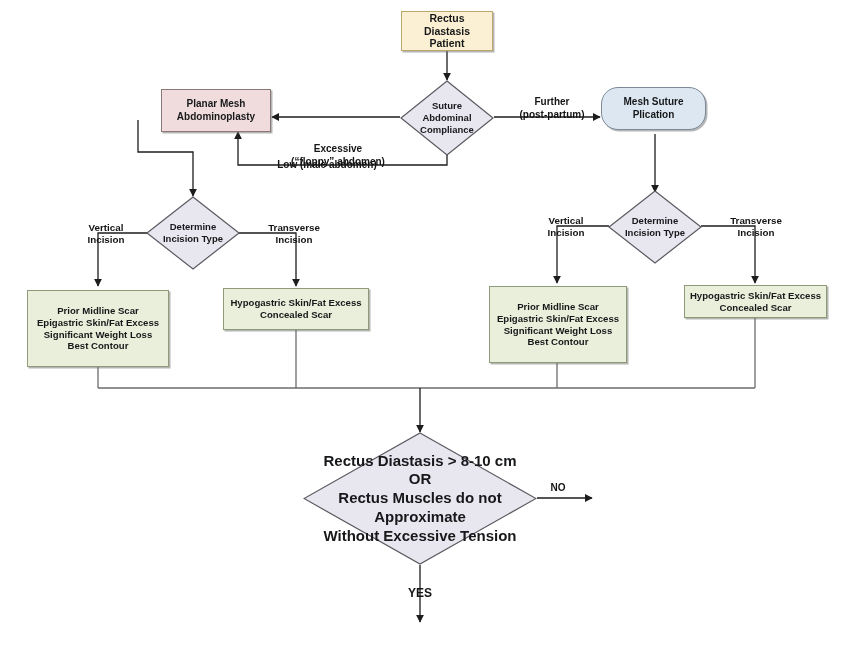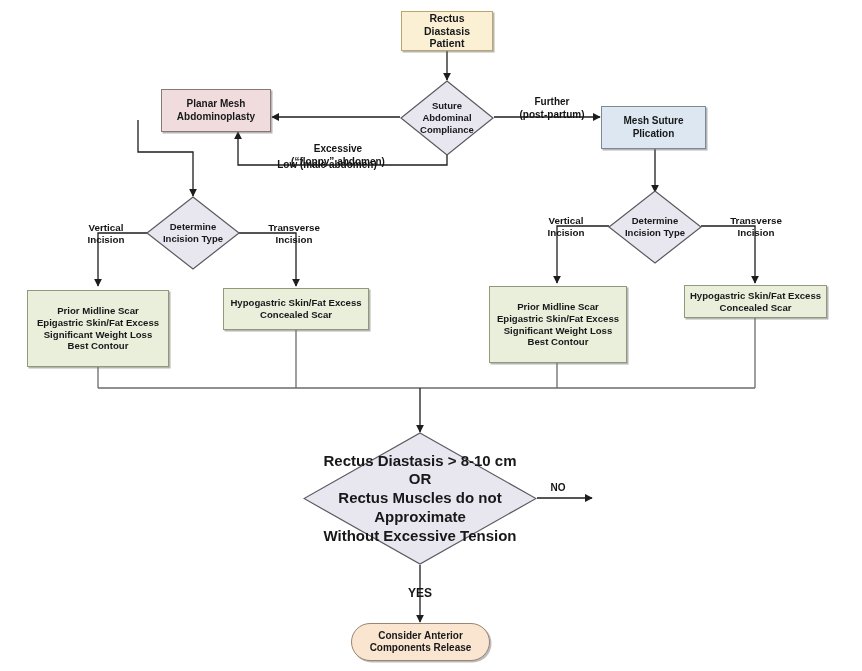--- a/index.html
+++ b/index.html
@@ -156,21 +156,21 @@
     <div class="label" style="font-size:9.5px;">Suture
 Abdominal
 Compliance</div>
   </div>
 
   <div class="node box pink" style="left:161px; top:89px; width:110px; height:43px; font-size:10px;">
     <span class="txt">Planar Mesh
 Abdominoplasty</span>
   </div>
 
-  <div class="node box blue" style="left:601px; top:106px; width:105px; height:43px; font-size:10px;">
+  <div class="node box blue" style="left:601px; top:87px; width:105px; height:43px; font-size:10px;border-radius:17px;">
     <span class="txt">Mesh Suture
 Plication</span>
   </div>
 
   <div class="diamond" style="left:146px; top:196px; width:94px; height:74px;">
     <svg class="shape" viewBox="0 0 94 74" preserveAspectRatio="none">
       <polygon points="47,1 93,37 47,73 1,37" fill="#e8e6ef" stroke="#59595f" stroke-width="1.2"></polygon>
     </svg>
     <div class="label" style="font-size:9.5px;">Determine
 Incision Type</div>
@@ -212,24 +212,20 @@
     <svg class="shape" viewBox="0 0 234 133" preserveAspectRatio="none">
       <polygon points="117,1 233,66.5 117,132 1,66.5" fill="#e8e6ef" stroke="#59595f" stroke-width="1.2"></polygon>
     </svg>
     <div class="label" style="font-size:15px;">Rectus Diastasis &gt; 8-10 cm
 OR
 Rectus Muscles do not Approximate
 Without Excessive Tension</div>
   </div>
 
 
-  <div class="node term" style="left:351px; top:623px; width:139px; height:38px; font-size:10px;">
-    <span class="txt">Consider Anterior
-Components Release</span>
-  </div>
 
   <div class="elabel center" style="left:276px; top:96px; width:124px; font-size:10px;margin-top:47px;">Excessive
 (“floppy” abdomen)</div>
 
   <div class="elabel center" style="left:504px; top:96px; width:96px; font-size:10px;">Further
 (post-partum)</div>
 
   <div class="elabel center" style="left:263px; top:159px; width:128px; font-size:10px;">Low (male abdomen)</div>
 
   <div class="elabel center" style="left:66px; top:222px; width:80px; font-size:9.8px;">Vertical

